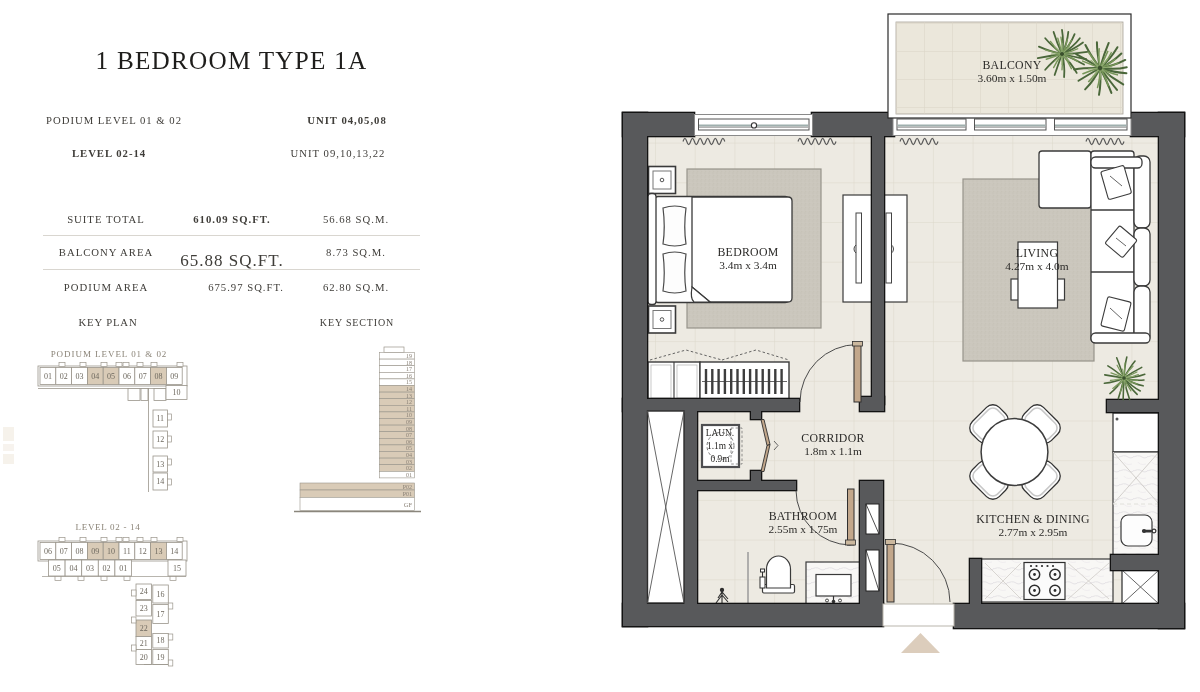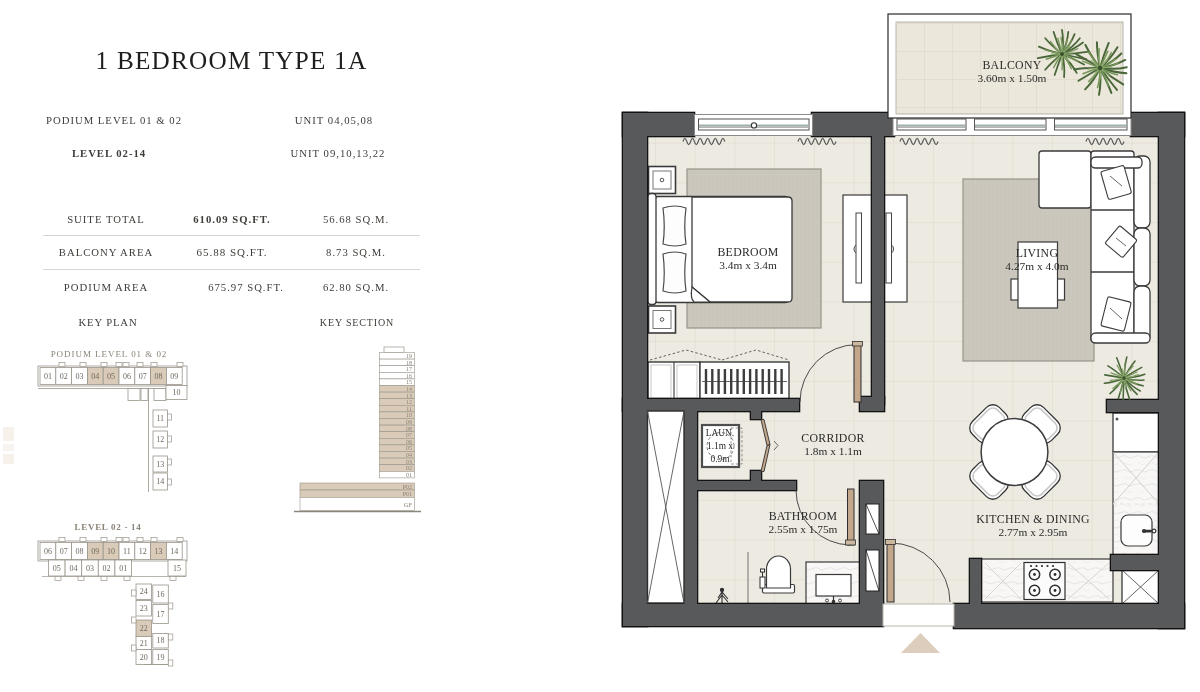--- a/index.html
+++ b/index.html
@@ -4,55 +4,55 @@
 #page{position:relative;width:1200px;height:680px;background:#ffffff;font-family:"Liberation Serif",serif;overflow:hidden}
 .t{position:absolute;white-space:nowrap;line-height:1.05}
 svg{position:absolute;left:0;top:0}
 </style></head><body>
 <div id="page">
 
 <div class="t" style="left:231.5px;top:61px;transform:translate(-50%,-50%);font-size:25.2px;letter-spacing:1.25px;color:#1e1d1b;font-weight:normal">1 BEDROOM TYPE 1A</div>
 
 <div class="t" style="left:114px;top:121px;transform:translate(-50%,-50%);font-size:10.7px;letter-spacing:1.0px;color:#3f3d39;font-weight:normal">PODIUM LEVEL 01 &amp; 02</div>
 
-<div class="t" style="left:334px;top:121px;transform:translate(-50%,-50%);font-size:10.7px;letter-spacing:1.0px;color:#3f3d39;font-weight:normal">UNIT 04,05,08</div>
+<div class="t" style="left:347px;top:121px;transform:translate(-50%,-50%);font-size:10.7px;letter-spacing:1.0px;color:#3f3d39;font-weight:bold">UNIT 04,05,08</div>
 
 <div class="t" style="left:109px;top:154px;transform:translate(-50%,-50%);font-size:10.7px;letter-spacing:1.0px;color:#3f3d39;font-weight:bold">LEVEL 02-14</div>
 
 <div class="t" style="left:338px;top:154px;transform:translate(-50%,-50%);font-size:10.7px;letter-spacing:1.0px;color:#3f3d39;font-weight:normal">UNIT 09,10,13,22</div>
 
 <div class="t" style="left:106px;top:220px;transform:translate(-50%,-50%);font-size:10.7px;letter-spacing:1.0px;color:#3f3d39;font-weight:normal">SUITE TOTAL</div>
 
 <div class="t" style="left:232px;top:220px;transform:translate(-50%,-50%);font-size:10.7px;letter-spacing:1.0px;color:#3f3d39;font-weight:bold">610.09 SQ.FT.</div>
 
 <div class="t" style="left:356px;top:220px;transform:translate(-50%,-50%);font-size:10.7px;letter-spacing:1.0px;color:#3f3d39;font-weight:normal">56.68 SQ.M.</div>
 
 <div class="t" style="left:106px;top:253px;transform:translate(-50%,-50%);font-size:10.7px;letter-spacing:1.0px;color:#3f3d39;font-weight:normal">BALCONY AREA</div>
 
-<div class="t" style="left:232px;top:253px;transform:translate(-50%,-50%);font-size:11px;letter-spacing:1.0px;color:#3f3d39;font-weight:normal">65.88 SQ.FT.</div>
+<div class="t" style="left:232px;top:261px;transform:translate(-50%,-50%);font-size:17px;letter-spacing:1.0px;color:#3f3d39;font-weight:normal">65.88 SQ.FT.</div>
 
 <div class="t" style="left:356px;top:253px;transform:translate(-50%,-50%);font-size:10.7px;letter-spacing:1.0px;color:#3f3d39;font-weight:normal">8.73 SQ.M.</div>
 
 <div class="t" style="left:106px;top:288px;transform:translate(-50%,-50%);font-size:10.7px;letter-spacing:1.0px;color:#3f3d39;font-weight:normal">PODIUM AREA</div>
 
 <div class="t" style="left:246px;top:288px;transform:translate(-50%,-50%);font-size:10.7px;letter-spacing:1.0px;color:#3f3d39;font-weight:normal">675.97 SQ.FT.</div>
 
 <div class="t" style="left:356px;top:288px;transform:translate(-50%,-50%);font-size:10.7px;letter-spacing:1.0px;color:#3f3d39;font-weight:normal">62.80 SQ.M.</div>
 
 <div class="t" style="left:108px;top:323px;transform:translate(-50%,-50%);font-size:10.7px;letter-spacing:0.85px;color:#3f3d39;font-weight:normal">KEY PLAN</div>
 
 <div class="t" style="left:357px;top:323px;transform:translate(-50%,-50%);font-size:10px;letter-spacing:0.85px;color:#3f3d39;font-weight:normal">KEY SECTION</div>
 
 <div style="position:absolute;left:43px;top:235px;width:377px;height:1px;background:#d9d6d0"></div>
 
 <div style="position:absolute;left:43px;top:269px;width:377px;height:1px;background:#d9d6d0"></div>
 
 <div class="t" style="left:109px;top:355px;transform:translate(-50%,-50%);font-size:9px;letter-spacing:0.95px;color:#8b8478;font-weight:normal">PODIUM LEVEL 01 &amp; 02</div>
 
-<div class="t" style="left:108px;top:528px;transform:translate(-50%,-50%);font-size:9px;letter-spacing:0.7px;color:#8b8478;font-weight:bold">LEVEL 02 - 14</div>
+<div class="t" style="left:108px;top:528px;transform:translate(-50%,-50%);font-size:9px;letter-spacing:0.7px;color:#8b8478;font-weight:normal">LEVEL 02 - 14</div>
 <svg width="450" height="692" viewBox="0 0 450 692" font-family="Liberation Serif,serif">
 
 <g>
 <rect x="38" y="366" width="149" height="20" fill="#fff" stroke="#9a958b" stroke-width="0.8"></rect>
 <rect x="40.0" y="367.5" width="15.8" height="17" fill="#ffffff" stroke="#9a958b" stroke-width="0.8"></rect>
 <text x="47.9" y="378.72" font-size="8.0" fill="#6e695f" text-anchor="middle">01</text>
 <rect x="55.8" y="367.5" width="15.8" height="17" fill="#ffffff" stroke="#9a958b" stroke-width="0.8"></rect>
 <text x="63.699999999999996" y="378.72" font-size="8.0" fill="#6e695f" text-anchor="middle">02</text>
 <rect x="71.6" y="367.5" width="15.8" height="17" fill="#ffffff" stroke="#9a958b" stroke-width="0.8"></rect>
 <text x="79.5" y="378.72" font-size="8.0" fill="#6e695f" text-anchor="middle">03</text>

